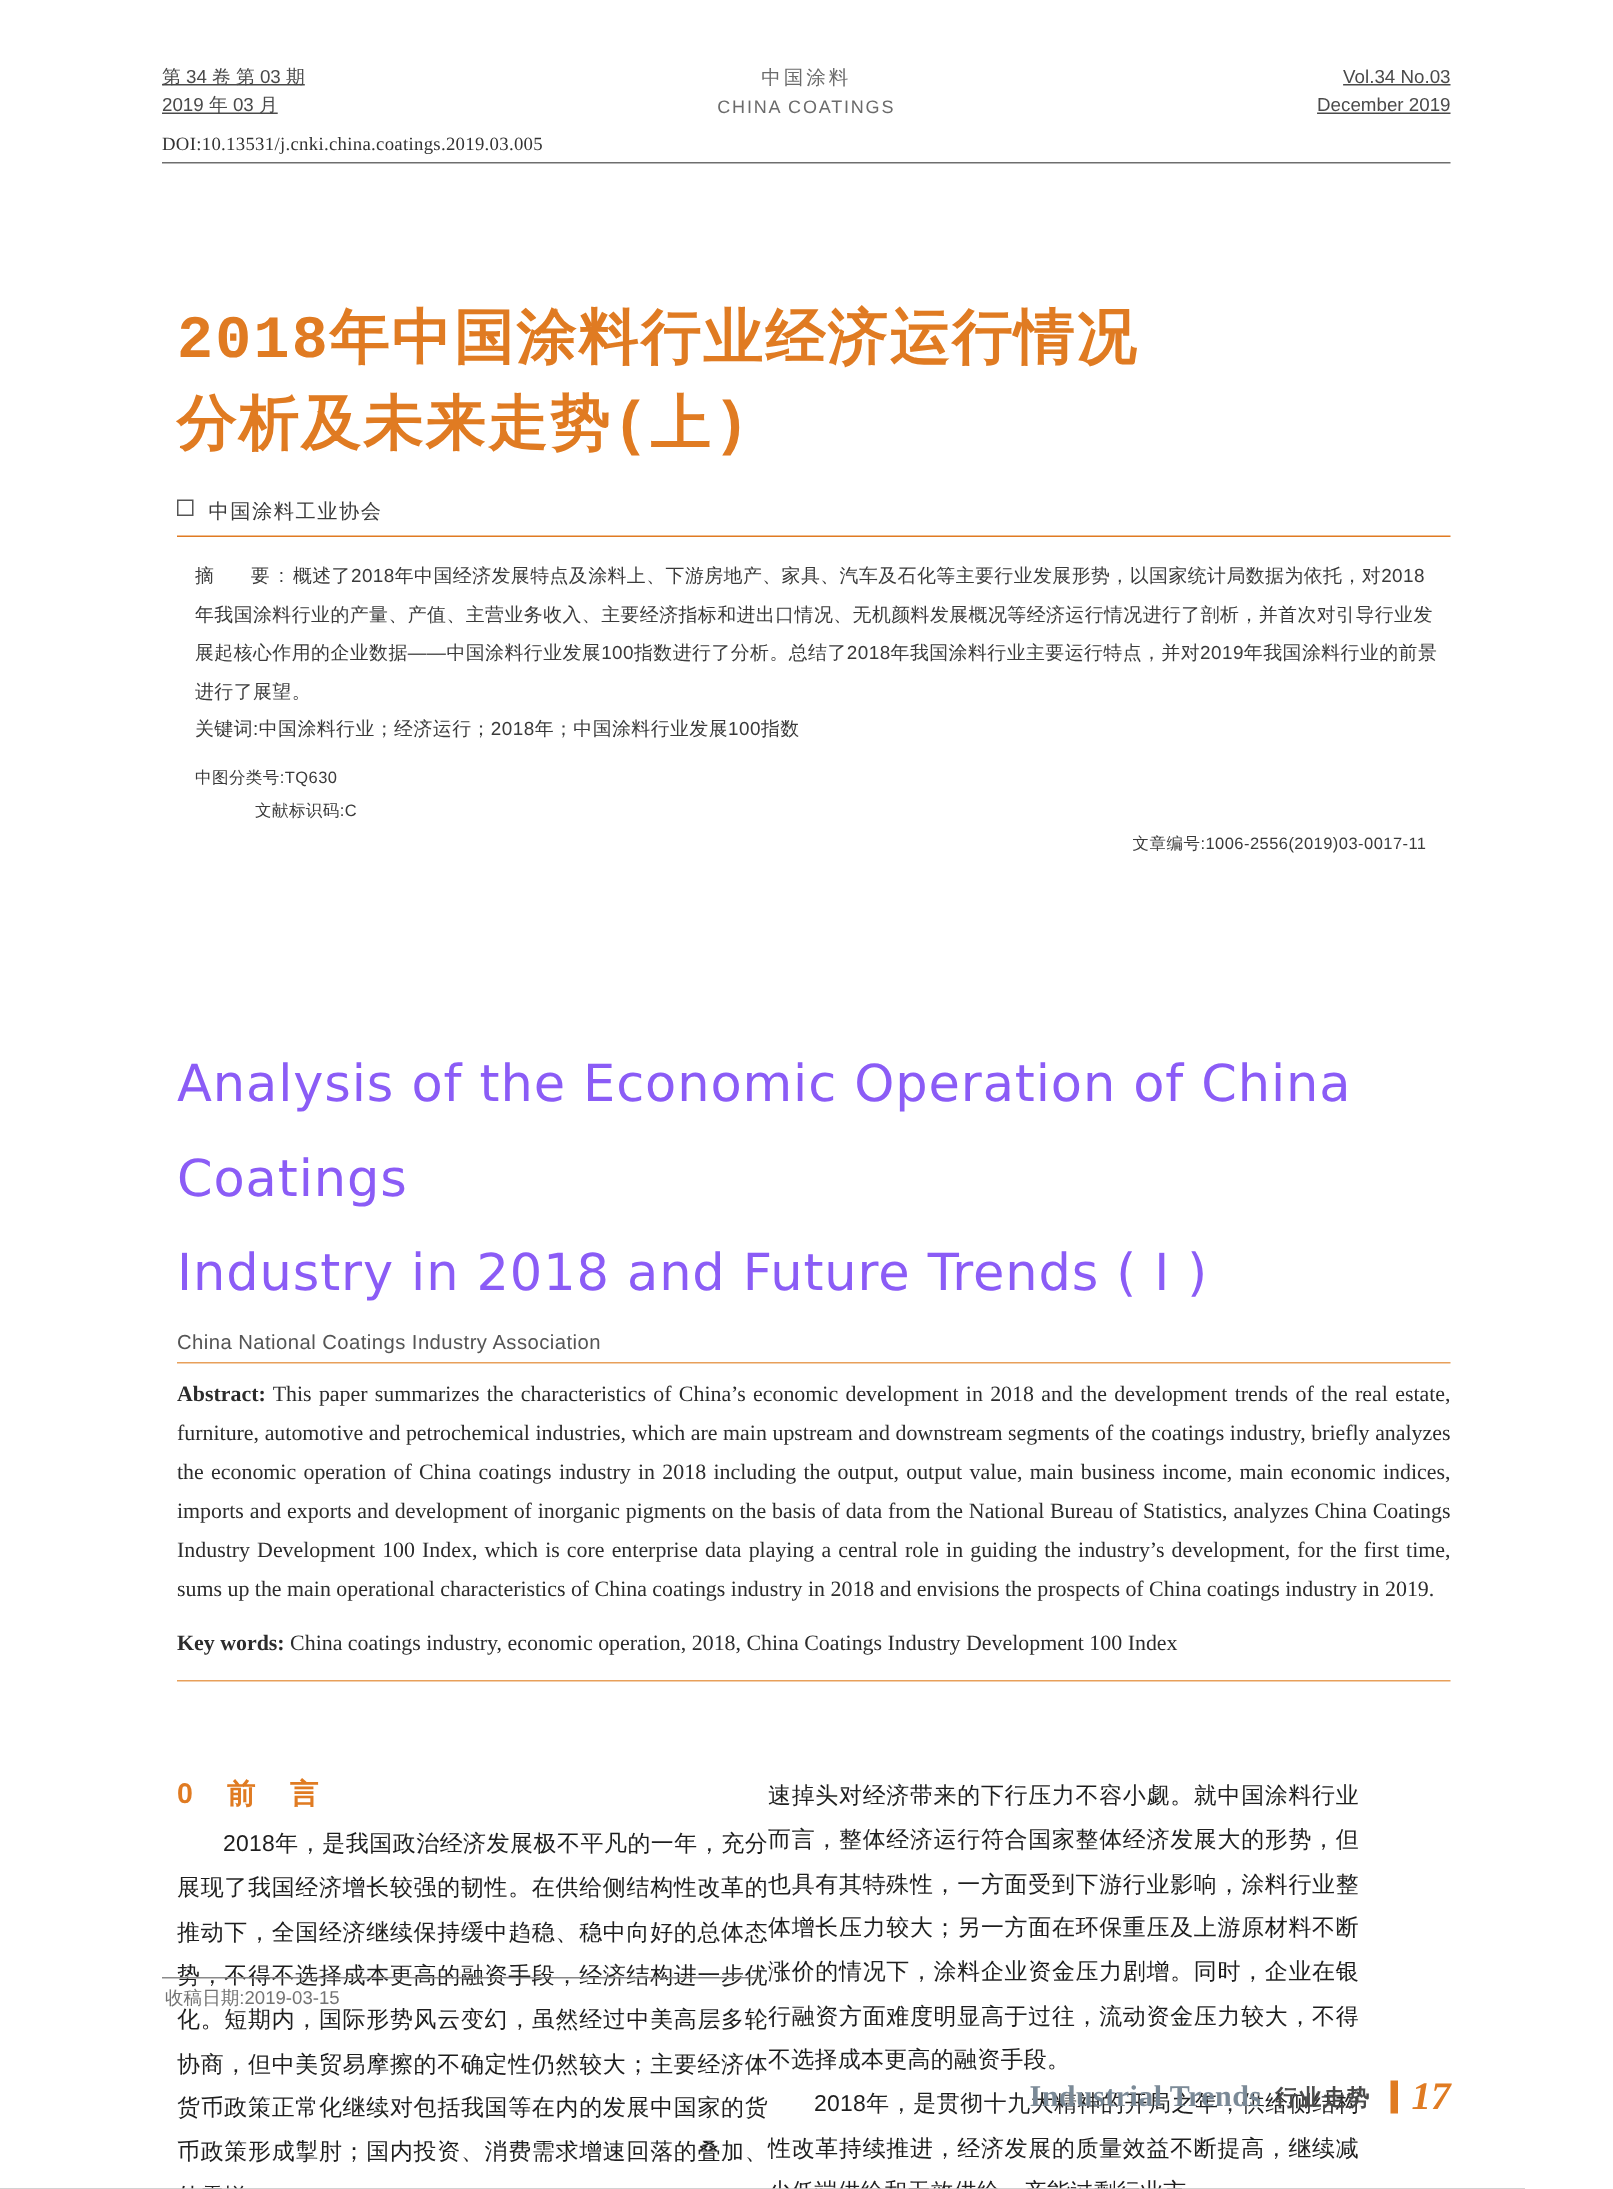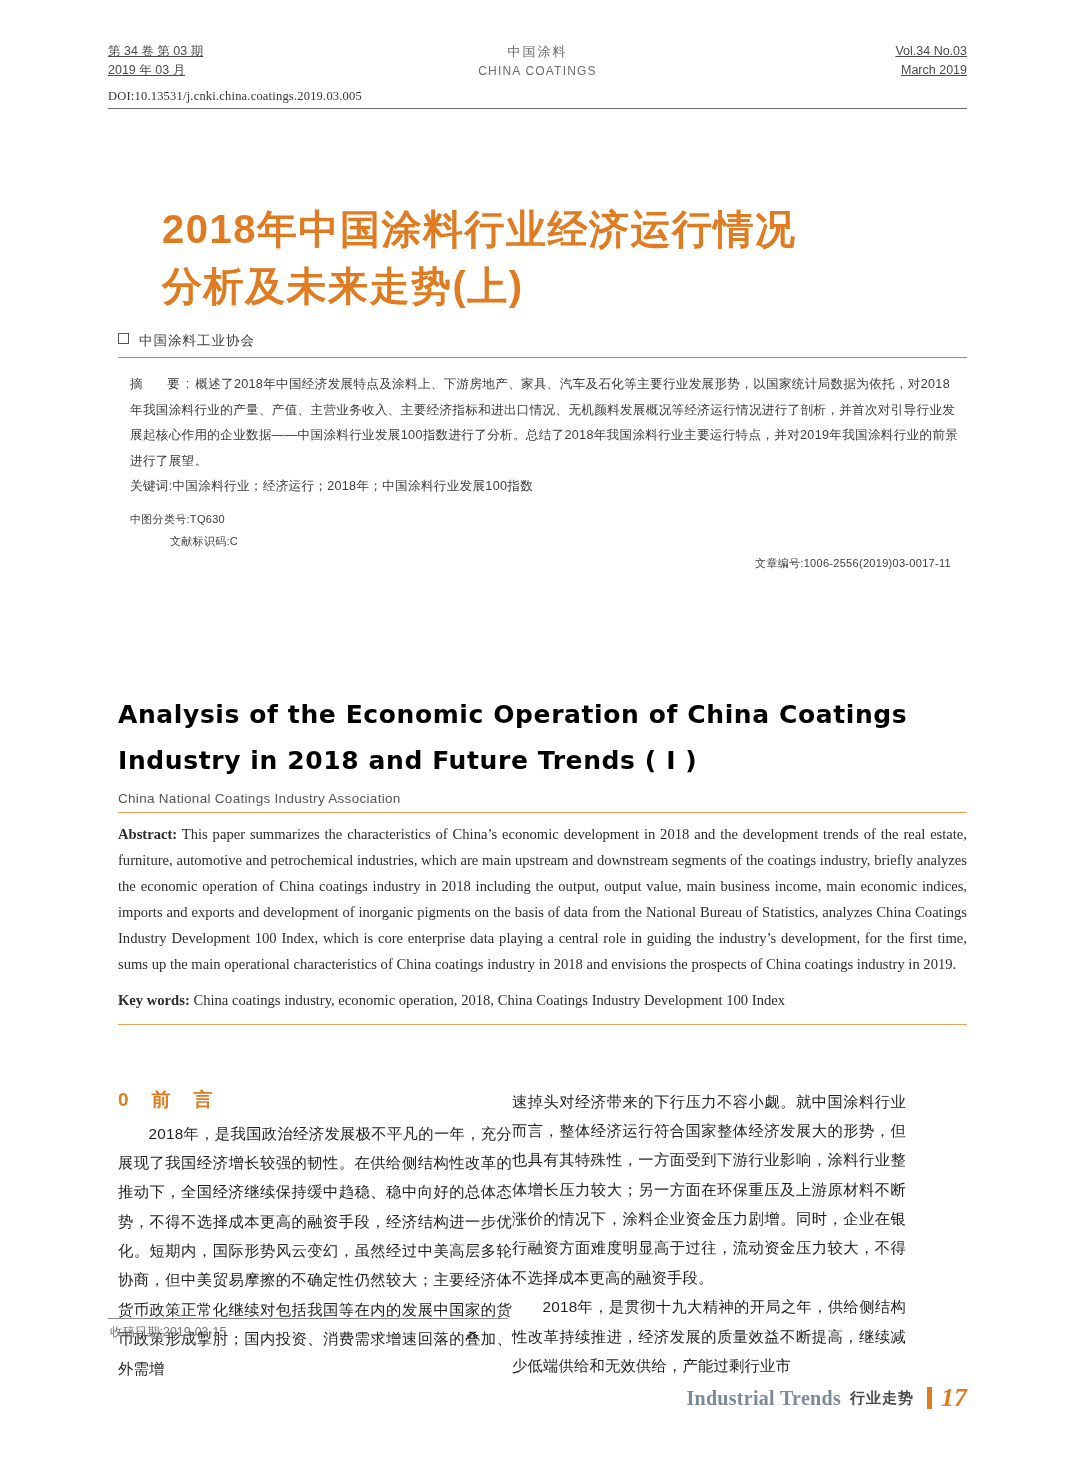--- a/index.html
+++ b/index.html
@@ -54,26 +54,25 @@
   }
   .rule-top {
     margin-top: 4px;
     border-bottom: 1.2px solid #6e6e6e;
   }
 
   
   .title-zone { margin-top: 92px; padding-left: 10px; }
   .cn-title {
     color: #e07b22;
-    font-family: Liberation Sans, sans-serif;
+    font-family: Liberation Mono, monospace;
     font-weight: bold;
     font-size: 40px;
     line-height: 1.42;
     letter-spacing: 1.5px;
-    margin-left: 44px;
   }
   .cn-author {
     margin-top: 18px;
     font-size: 13.5px;
     color: #3b3b3b;
     letter-spacing: 1px;
   }
   .cn-author .sq {
     display: inline-block;
     width: 9px; height: 9px;
@@ -106,24 +105,24 @@
     color: #3a3a3a;
     flex-direction: column;
   }
   .cn-meta .m1 { width: 300px; }
   .cn-meta .m2 { width: 250px; margin-left: 40px; }
   .cn-meta .m3 { flex: 1; text-align: right; padding-right: 10px;}
 
   
   .en-zone { margin-top: 118px; padding-left: 10px; }
   .en-title {
-    color: #000000;
+    color: #8b5cf6;
     font-family: "DejaVu Sans", sans-serif;
-    font-weight: bold;
-    font-size: 25px;
+    font-weight: normal;
+    font-size: 34px;
     line-height: 1.85;
     letter-spacing: 0.6px;
   }
   .en-author {
     margin-top: 6px;
     font-size: 13.5px;
     color: #555;
     letter-spacing: 0.3px;
   }
   .rule-orange2 {
@@ -233,21 +232,21 @@
       <div class="hdr-left">
         <div>第 34 卷  第 03 期</div>
         <div>2019 年 03 月</div>
       </div>
       <div class="hdr-center">
         <div class="cn">中国涂料</div>
         <div class="en">CHINA COATINGS</div>
       </div>
       <div class="hdr-right">
         <div>Vol.34  No.03</div>
-        <div>March 2019</div>
+        <div>December 2019</div>
       </div>
     </div>
     <div class="doi">DOI:10.13531/j.cnki.china.coatings.2019.03.005</div>
     <div class="rule-top"></div>
 
     <div class="title-zone">
       <div class="cn-title">
         <div>2018年中国涂料行业经济运行情况</div>
         <div>分析及未来走势(上)</div>
       </div>

